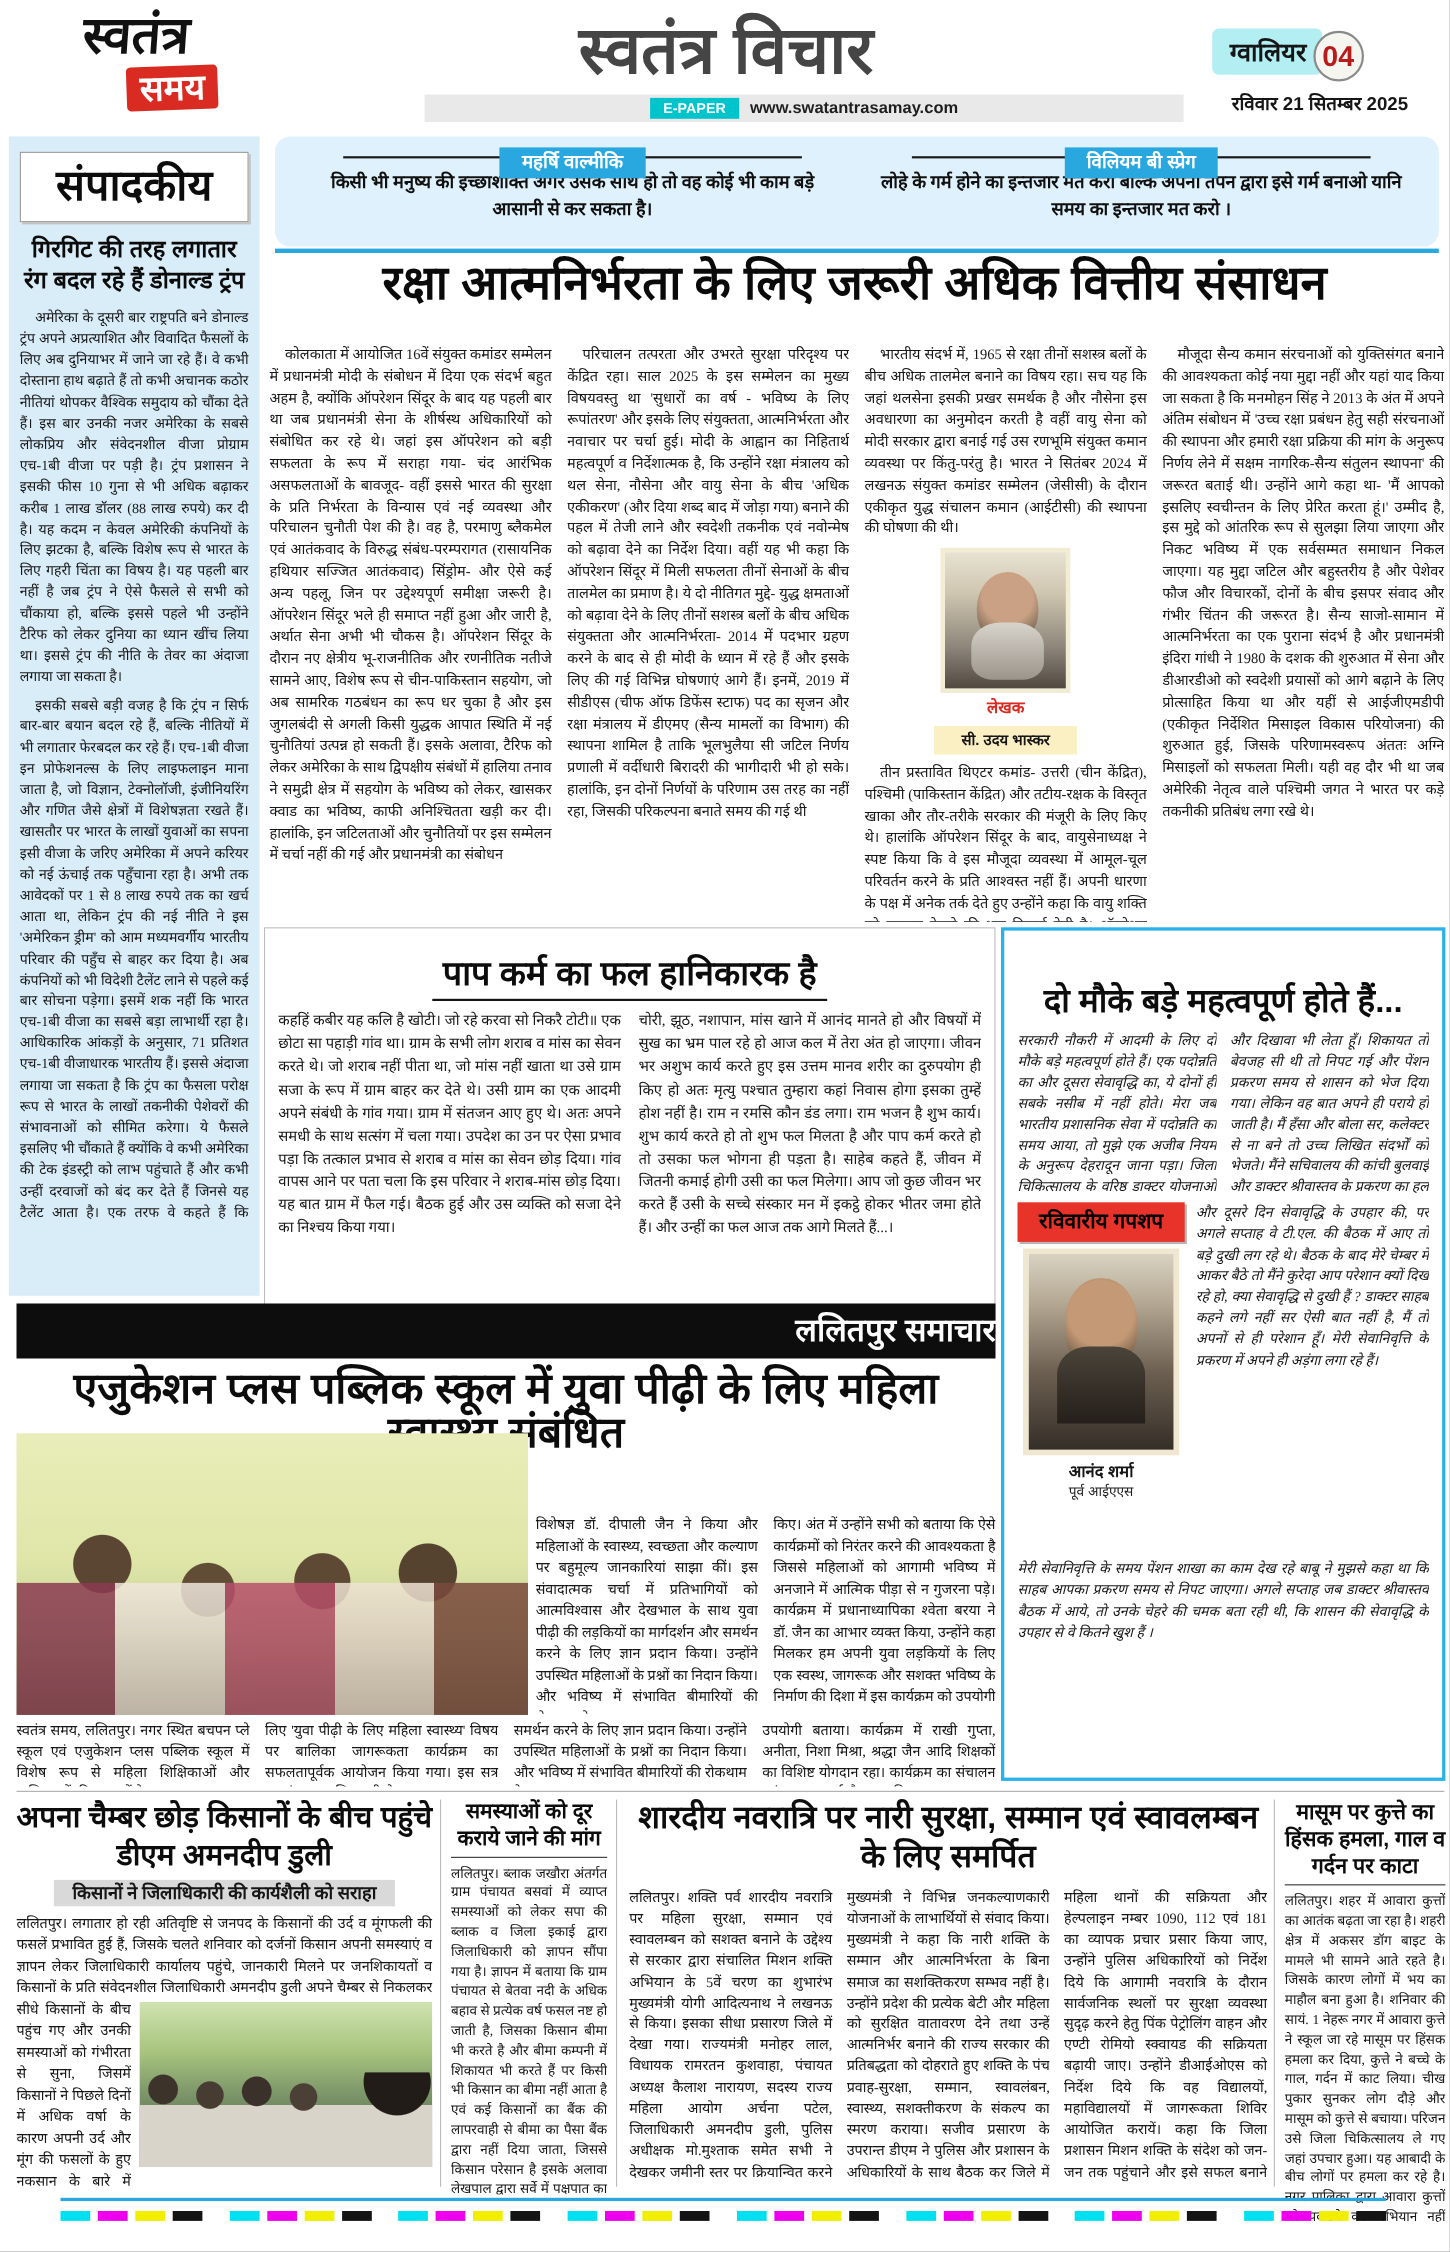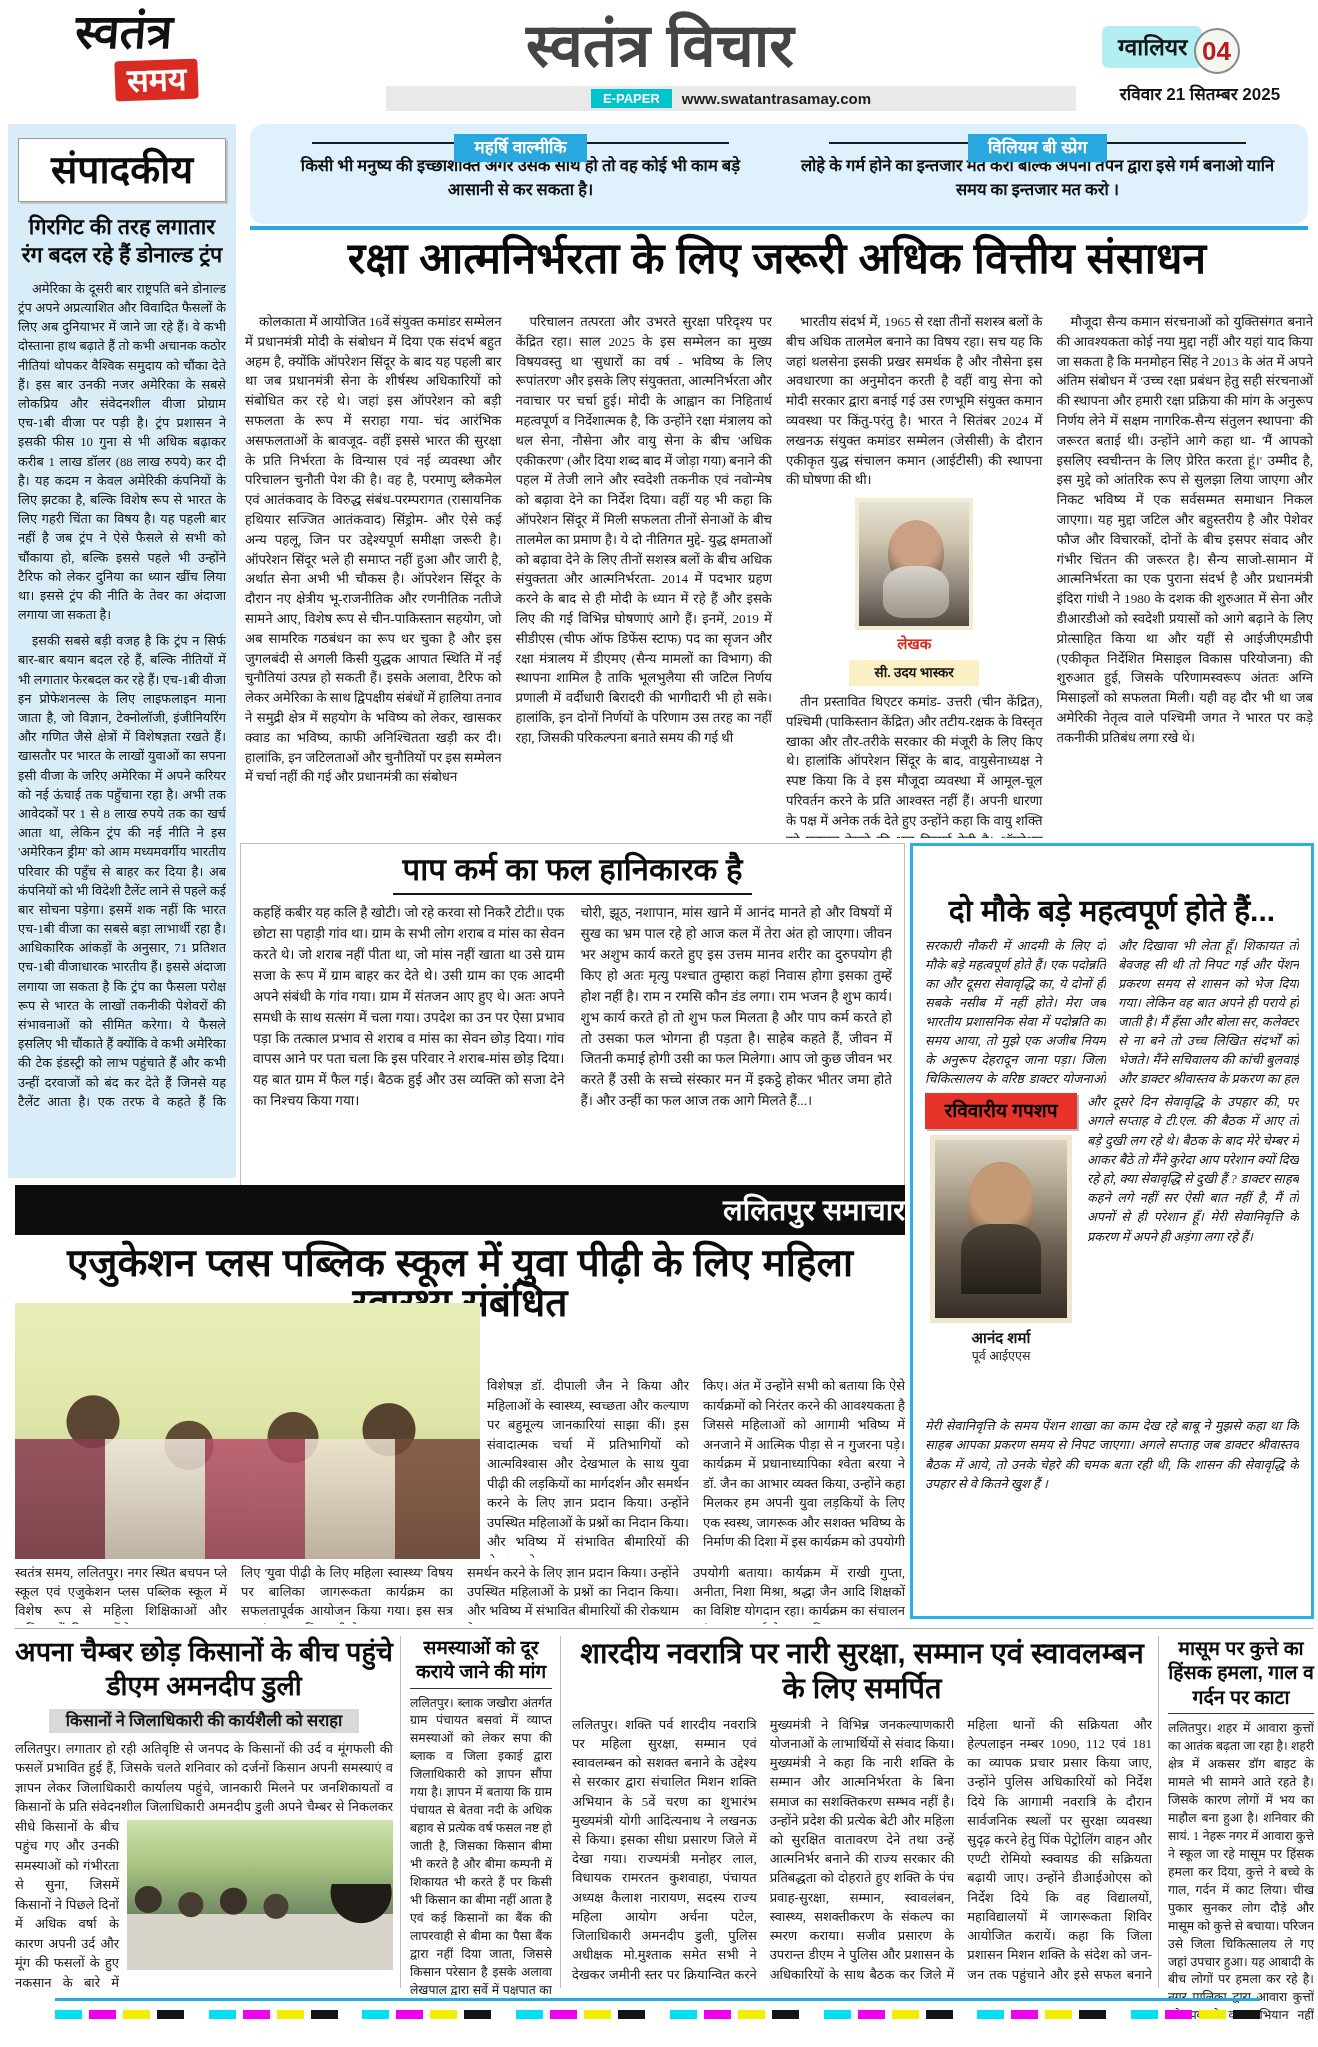--- a/index.html
+++ b/index.html
@@ -51,25 +51,25 @@
   .lead-col{flex:1;font-size:13.2px;line-height:1.5;}
   .lead-col p{text-indent:14px;}
   .author-fig{width:130px;margin:8px auto 6px;text-align:center;}
   .author-photo{width:118px;height:132px;margin:0 auto;border:4px solid #f3ecd4;
         background:linear-gradient(180deg,#e8e2d2 0%,#cfc6b0 30%,#8d857a 70%,#50483f 100%);position:relative;}
   .author-photo::before{content:"";position:absolute;left:29px;top:18px;width:56px;height:66px;border-radius:50% 50% 46% 46%;
         background:radial-gradient(circle at 50% 35%,#caa184 0 45%,#7c6a58 75%,#4a4138 100%);}
   .author-photo::after{content:"";position:absolute;left:24px;top:64px;width:66px;height:52px;border-radius:40% 40% 30% 30%;
         background:linear-gradient(180deg,#d8d4cc,#9b948a);}
   .author-label{color:#d92b21;font-weight:bold;font-size:15px;font-family:"Liberation Sans",sans-serif;margin-top:3px;}
-  .author-name{background:#fbf0c4;font-weight:bold;font-size:13.5px;font-family:Liberation Serif, serif;
+  .author-name{background:#fbf0c4;font-weight:bold;font-size:13.5px;font-family:Liberation Sans, sans-serif;
                padding:3px 4px;margin-top:4px;}
 
   
-  .pap{left:240px;top:843px;width:665px;height:370px;border:1px solid #bdbdbd;padding:8px 12px;}
+  .pap{left:240px;top:843px;width:665px;height:370px;border:1px solid #bdbdbd;padding:23px 12px;}
   .pap-head{display:table;margin:0 auto 8px;font-size:31px;line-height:36px;border-bottom:2px solid #151515;padding:0 10px 5px;}
   .pap-cols{display:flex;gap:16px;height:268px;}
   .pap-col{flex:1;font-size:13.5px;line-height:1.55;}
 
   
   .gossip{left:910px;top:843px;width:404px;height:776px;border:3px solid #2ab2e8;padding:10px 12px 8px;}
   .g-head{text-align:center;font-size:30px;line-height:1.22;margin-bottom:8px;}
   .g-top{display:flex;gap:12px;height:150px;margin-bottom:6px;}
   .g-topcol{flex:1;font-style:italic;font-size:12.8px;line-height:1.48;}
   .g-mid{display:flex;gap:10px;height:318px;}

